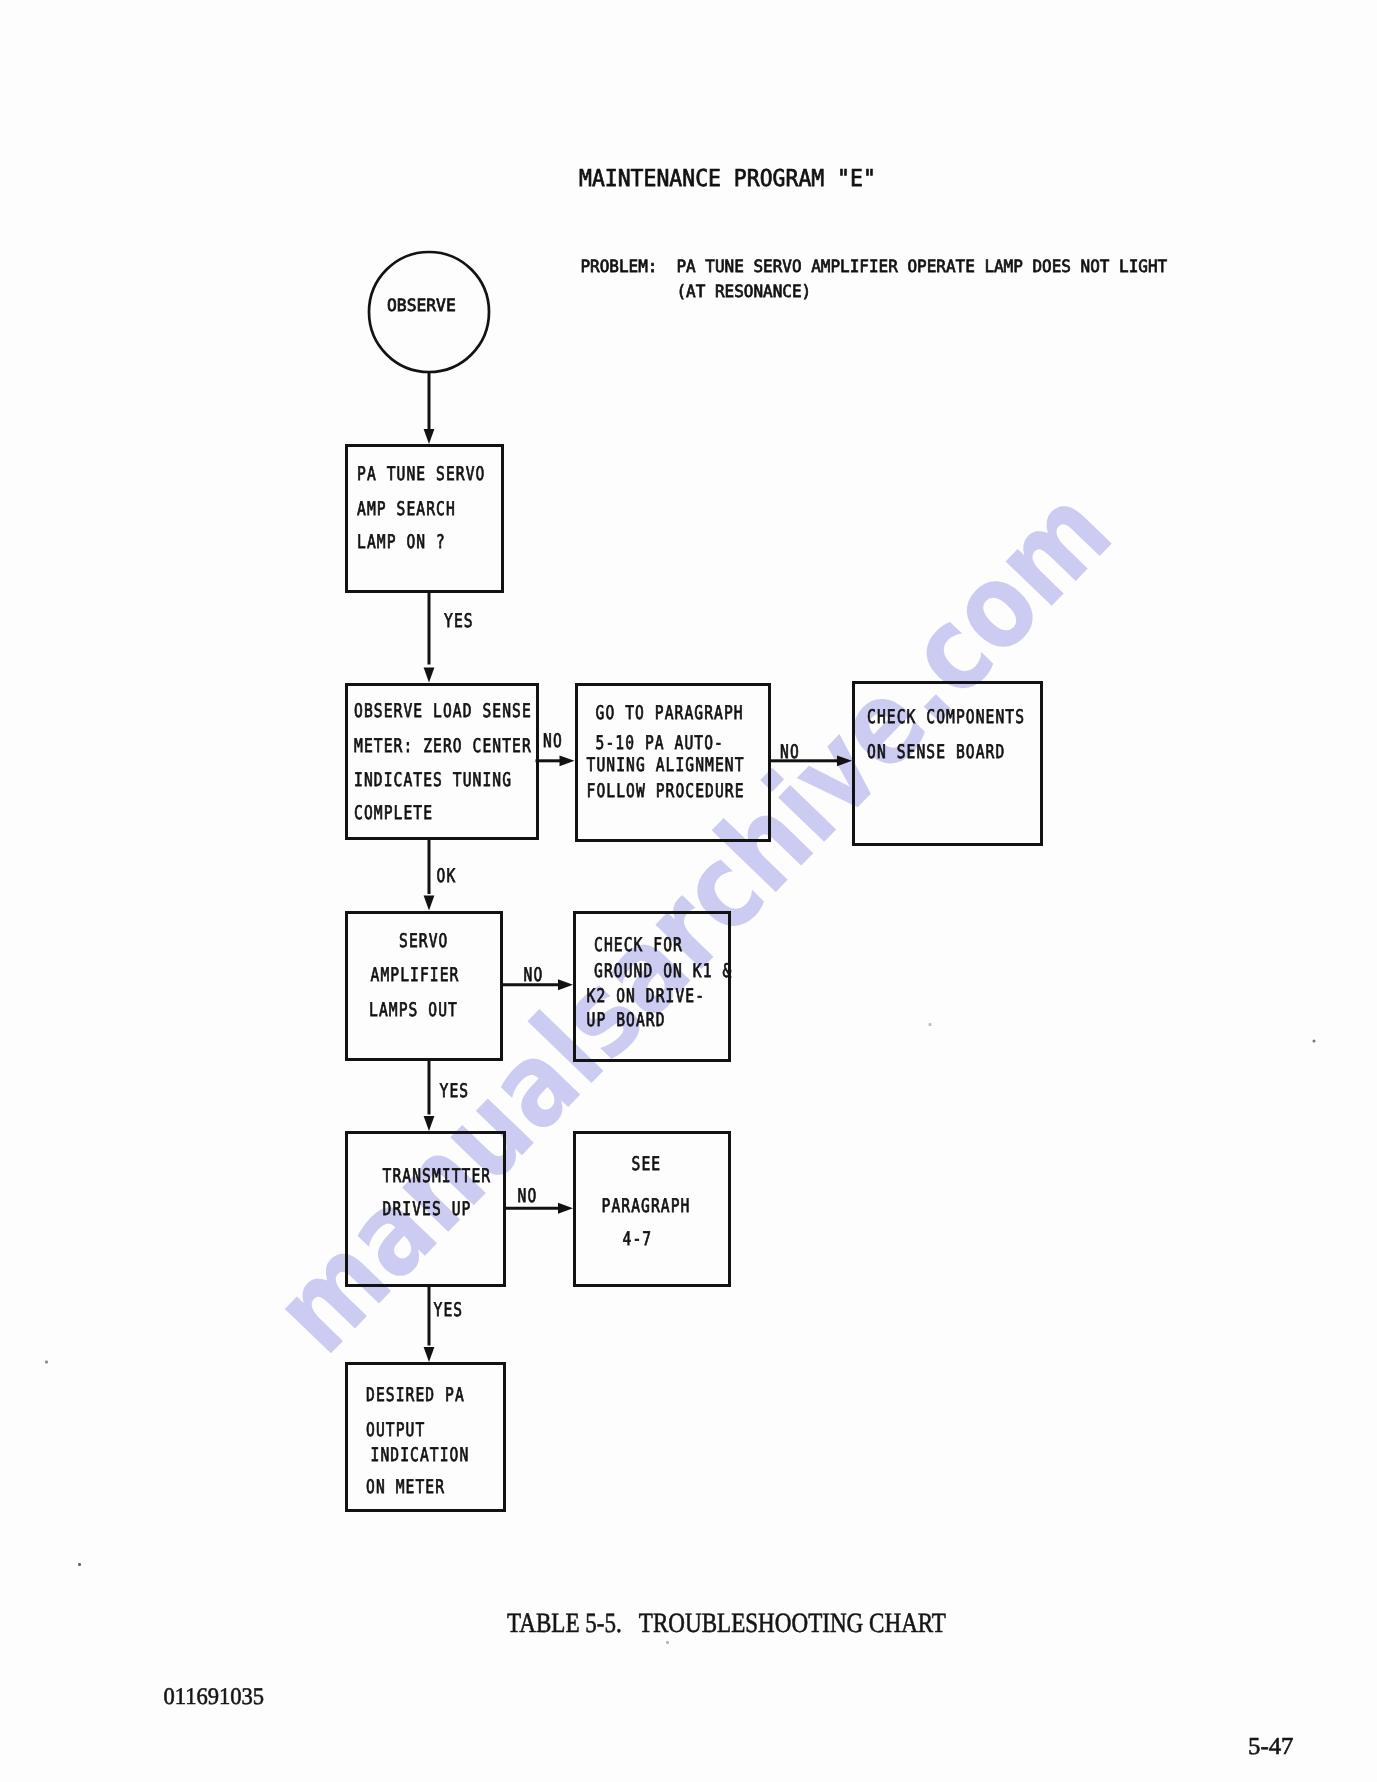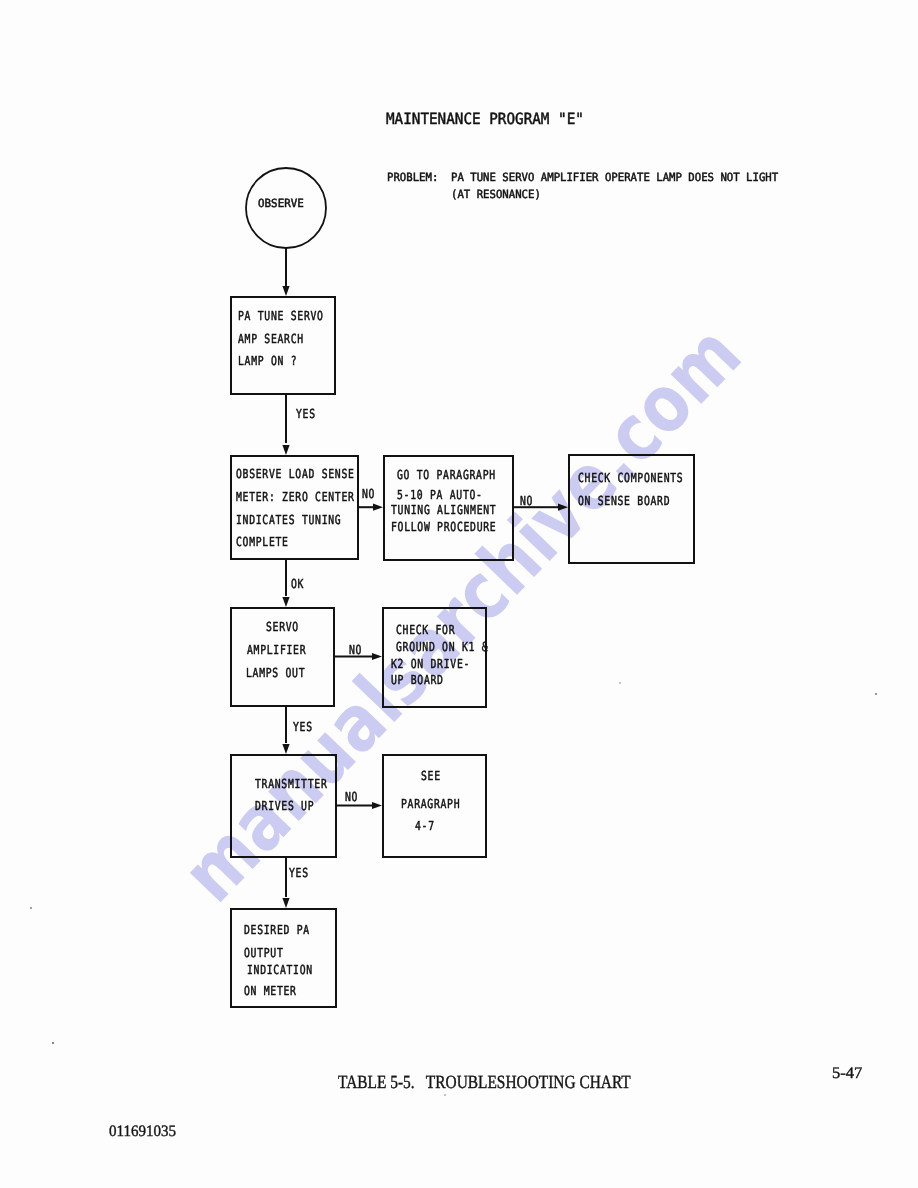--- a/index.html
+++ b/index.html
@@ -56,21 +56,21 @@
   #prob-l2{left:450.5px; top:188.5px;}
   #observe-label{left:258px; top:198px; font-size:11.25px; letter-spacing:0px;
            line-height:11.25px; transform:scaleX(0.966); transform-origin:0 0;
            -webkit-text-stroke:0.5px #121212;}
 
   
   #fig-caption{left:337.5px; top:1074px; font-size:18.6px; line-height:18.6px; letter-spacing:0px;
             transform:scaleX(0.828); transform-origin:0 0;}
   #doc-num{left:108.5px; top:1123.5px; font-size:15.9px; line-height:15.9px; letter-spacing:0px;
            transform:scaleX(0.946); transform-origin:0 0;}
-  #pg-num{left:832px; top:1065px; font-size:16.2px; line-height:16.2px; letter-spacing:0px;
+  #pg-num{left:832px; top:1156px; font-size:16.2px; line-height:16.2px; letter-spacing:0px;
           transform:scaleX(1.02); transform-origin:0 0;}
 </style>
 </head>
 <body>
 
 <div id="page">
 
   <div id="watermark">
     <div id="wm-text">manualsarchive.com</div>
   </div>

